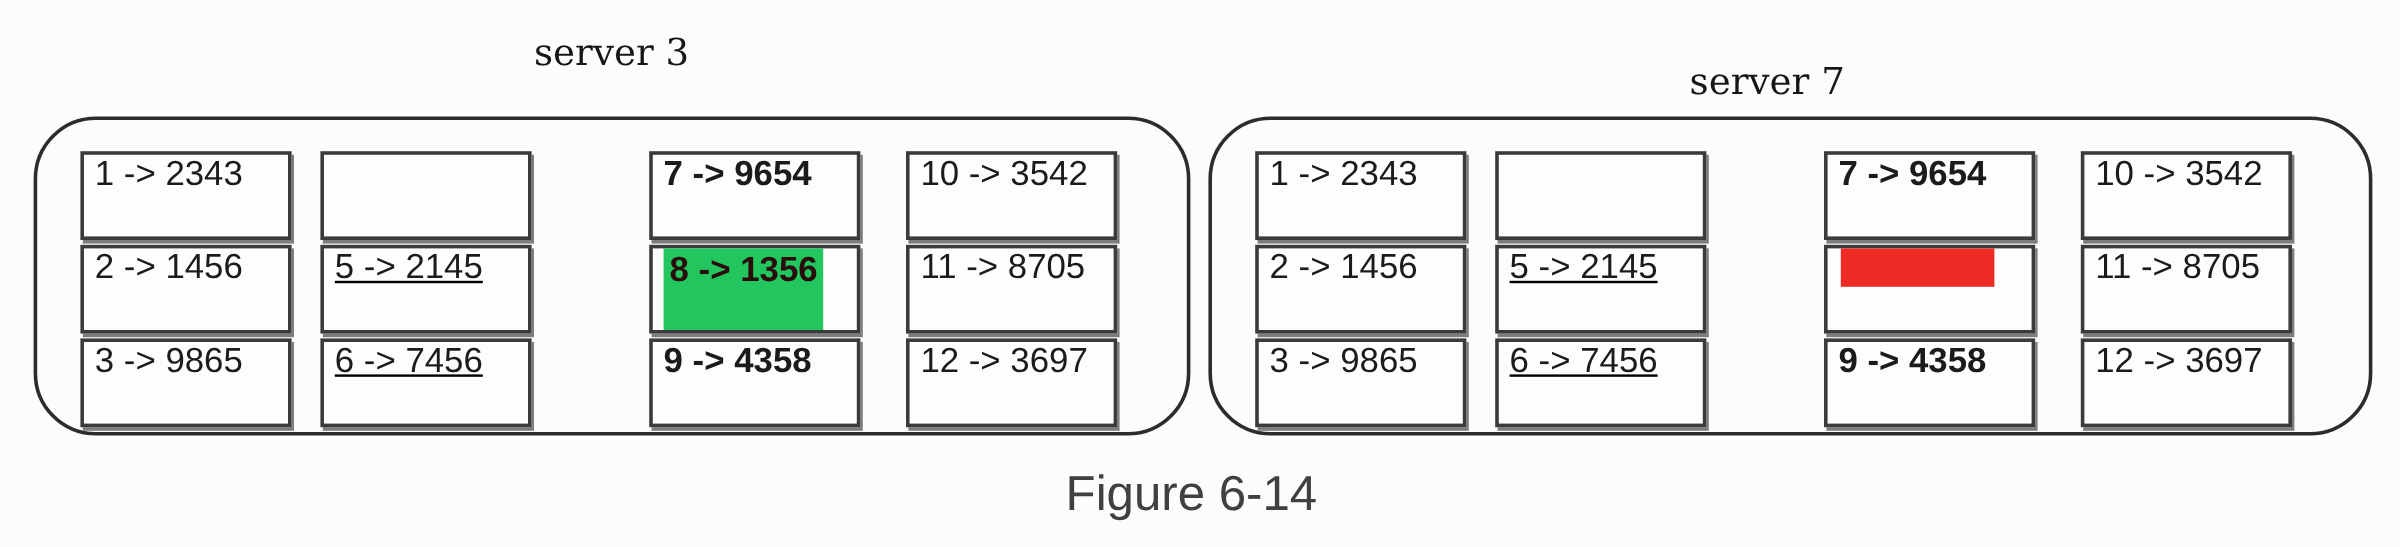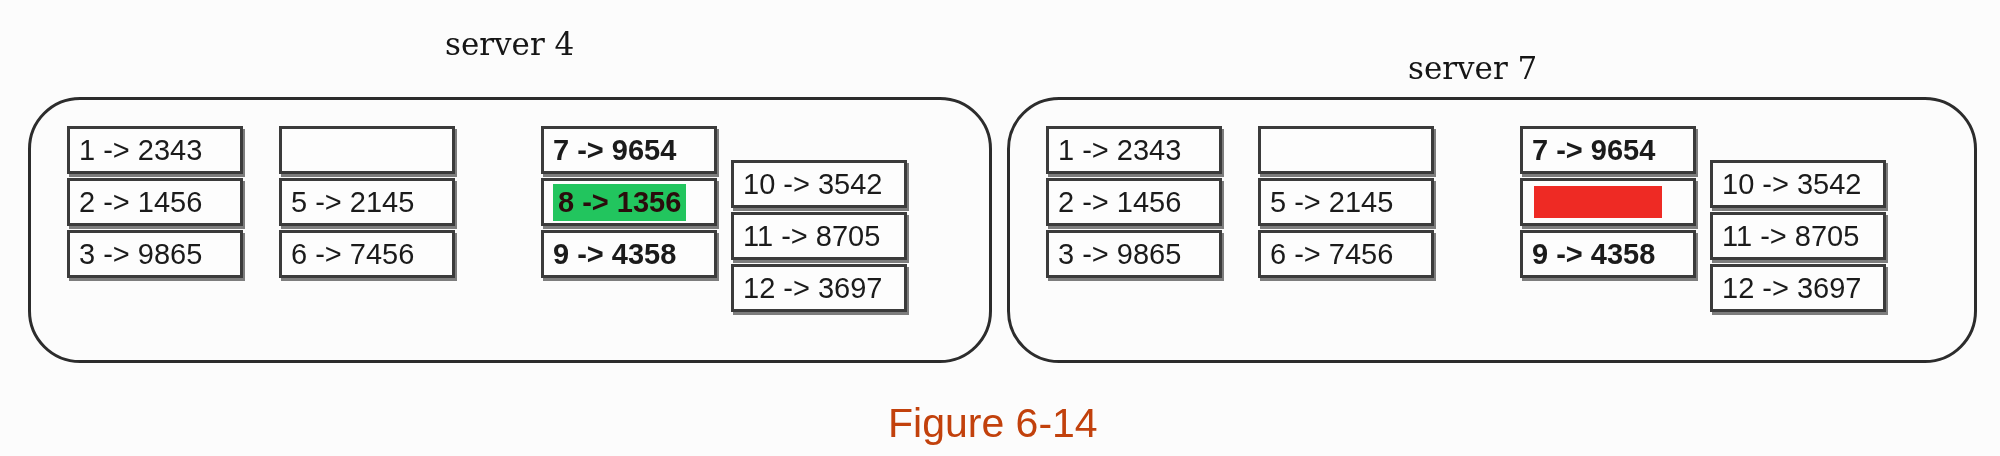--- a/index.html
+++ b/index.html
@@ -31,59 +31,58 @@
   .s1{left:1007px;width:964px;}
   .stack{
     position:absolute;
     top:26px;
     width:176px;
     display:flex;
     flex-direction:column;
     gap:4px;
   }
   .stack:nth-of-type(1){left:36px;}
-  .stack:nth-of-type(2){left:248px;}
+  .stack:nth-of-type(2){left:236px;text-decoration:underline;}
   .stack:nth-of-type(3){left:510px;font-weight:bold;}
-  .stack:nth-of-type(4){left:700px;margin-top:34px;}
+  .stack:nth-of-type(4){left:724px;}
   .cell{
-    height:48px;
+    height:74px;
     box-sizing:border-box;
     border:3px solid #3b3b3b;
     background:#fdfdfd;
     box-shadow:2px 3px 0 #7d7d7d;
     display:flex;
-    align-items:center;
     padding-left:9px;
     font-size:29px;
     color:#1b1b1b;
     white-space:nowrap;
   }
   .hl{
     padding:2px 5px;
     color:#2a0c0c;
   }
   .hl.bar{
     width:128px;
     height:32px;
     padding:0;
     margin-left:2px;
   }
   .caption{
     position:absolute;
-    left:888px;top:400px;
+    left:888px;top:388px;
     font-size:41px;
-    color:#c2410c;
+    color:#404040;
     white-space:nowrap;
   }
 </style>
 </head>
 <body>
 
 <div class="canvas">
-  <div class="server-title t0">server 4</div>
+  <div class="server-title t0">server 3</div>
   <div class="server-title t1">server 7</div>
   <div class="server-box s0" id="server-0">
       <div class="stack">
         <div class="cell">
           <span>1 -&gt; 2343</span>
         </div>
         <div class="cell">
           <span>2 -&gt; 1456</span>
         </div>
         <div class="cell">

